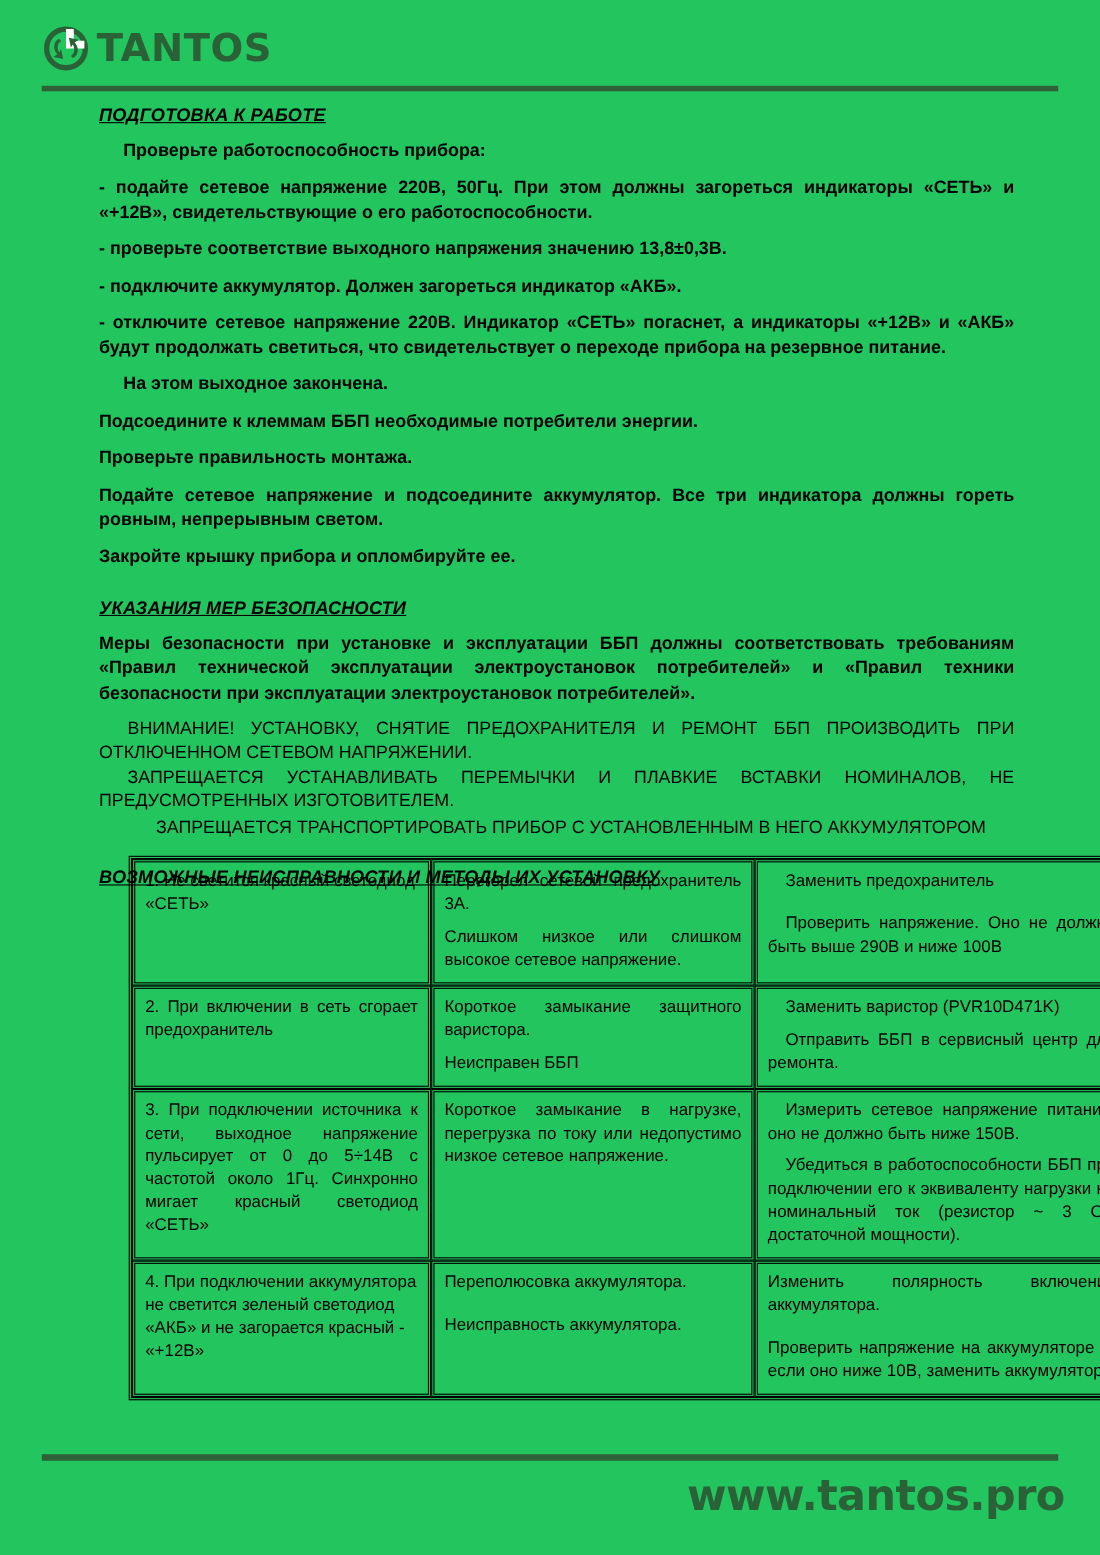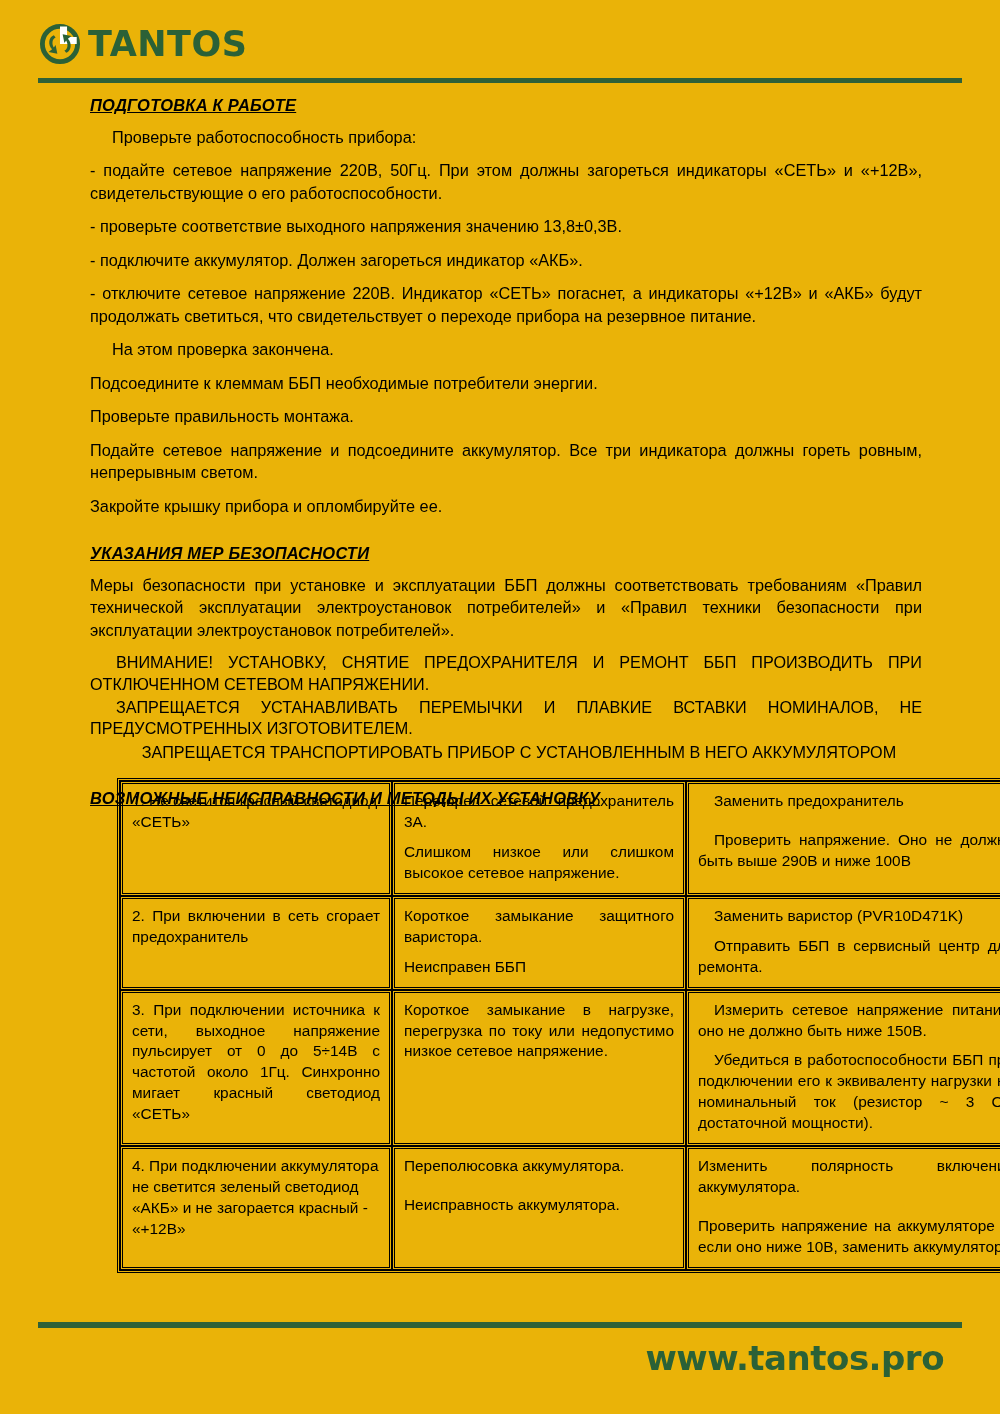--- a/index.html
+++ b/index.html
@@ -9,21 +9,21 @@
   }
   body {
     font-family: "Liberation Sans", sans-serif;
     color: #000000;
   }
   .page {
     position: relative;
     width: 1000px;
     height: 1414px;
     margin: 0 auto;
-    background: #eab308;
+    background: #22c55e;
     overflow: hidden;
     box-sizing: border-box;
   }
 
   
   .header {
     position: absolute;
     left: 0;
     top: 0;
     width: 1000px;
@@ -75,20 +75,21 @@
     line-height: 1.2;
     margin: 0 0 10px 0;
     letter-spacing: 0.2px;
     text-decoration: underline;
   }
   p.para {
     font-size: 16.3px;
     line-height: 1.38;
     margin: 0 0 11px 0;
     text-align: left;
+    font-weight: bold;
   }
   p.para.just {
     text-align: justify;
   }
   p.para.indent {
     text-indent: 22px;
   }
   p.bold-note {
     font-size: 16.2px;
     font-weight: normal;
@@ -150,25 +151,25 @@
   .footer-rule {
     position: absolute;
     left: 38px;
     top: 1322px;
     width: 924px;
     height: 6px;
     background: #2f6138;
   }
   .footer-url {
     position: absolute;
-    right: 56px;
+    right: 32px;
     top: 1340px;
     font-family: "DejaVu Sans", sans-serif;
     font-weight: bold;
-    font-size: 34px;
+    font-size: 39px;
     color: #2b6137;
     letter-spacing: -0.5px;
     line-height: 1.1;
     white-space: nowrap;
     text-align: center;
   }
 </style>
 </head>
 <body>
 
@@ -191,21 +192,21 @@
 
   <div class="content">
 
     <h2 class="sect-title">ПОДГОТОВКА К РАБОТЕ</h2>
 
     <p class="para indent">Проверьте работоспособность прибора:</p>
     <p class="para just">- подайте сетевое напряжение 220В, 50Гц. При этом должны загореться индикаторы «СЕТЬ» и  «+12В», свидетельствующие о его  работоспособности.</p>
     <p class="para">- проверьте соответствие выходного напряжения значению 13,8±0,3В.</p>
     <p class="para">- подключите аккумулятор. Должен загореться индикатор «АКБ».</p>
     <p class="para just">- отключите сетевое напряжение 220В. Индикатор «СЕТЬ» погаснет, а индикаторы «+12В» и «АКБ» будут продолжать светиться, что свидетельствует о переходе прибора на резервное питание.</p>
-    <p class="para indent">На этом проверка закончена.</p>
+    <p class="para indent">На этом выходное закончена.</p>
     <p class="para">Подсоедините к клеммам ББП необходимые потребители энергии.</p>
     <p class="para">Проверьте правильность монтажа.</p>
     <p class="para just">Подайте сетевое напряжение и подсоедините аккумулятор. Все три индикатора должны гореть ровным, непрерывным светом.</p>
     <p class="para">Закройте крышку прибора и опломбируйте ее.</p>
 
     <div class="gap-md"></div>
 
     <h2 class="sect-title">УКАЗАНИЯ МЕР БЕЗОПАСНОСТИ</h2>
 
     <p class="para just">Меры безопасности при установке и эксплуатации ББП должны соответствовать требованиям «Правил технической эксплуатации электроустановок потребителей» и «Правил техники безопасности при эксплуатации электроустановок потребителей».</p>

